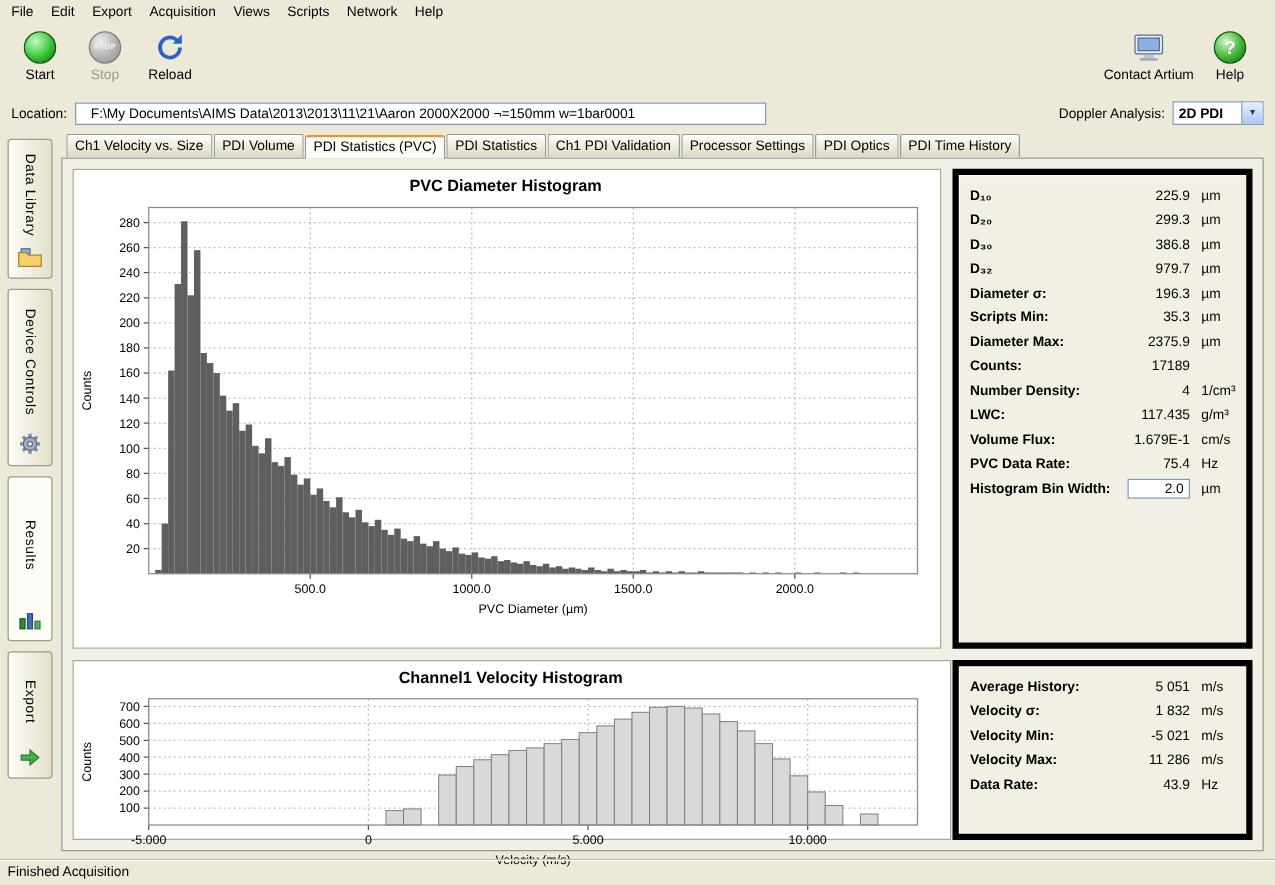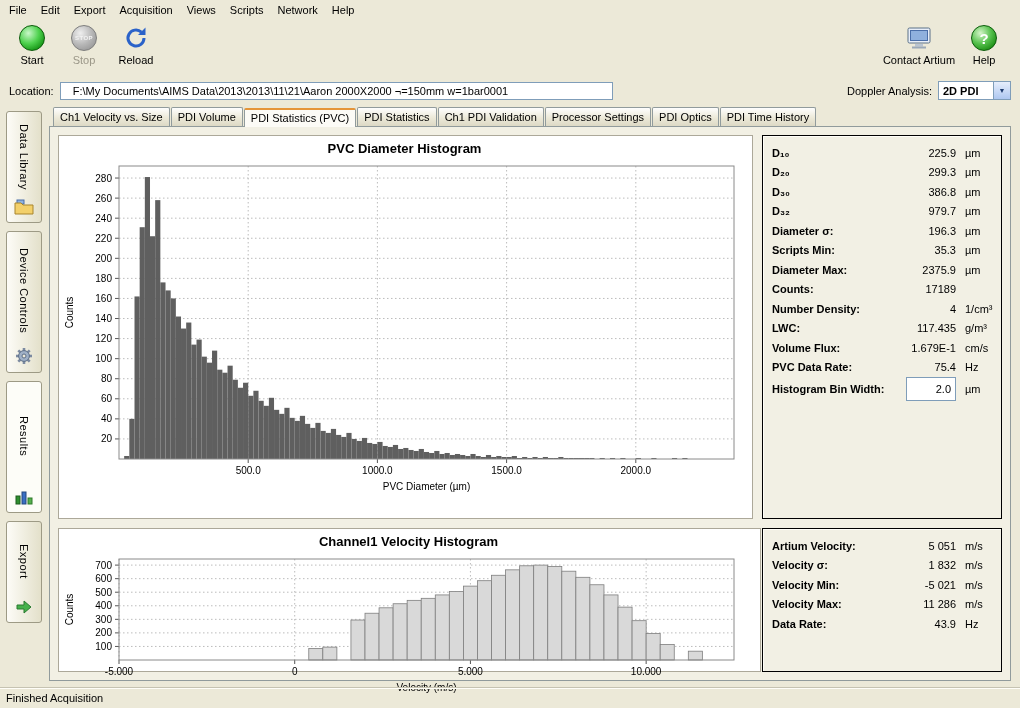--- a/index.html
+++ b/index.html
@@ -55,27 +55,27 @@
   .tabpage{flex:1;border:1px solid #919b9c;background:#f2f0e4;padding:8px;display:flex;flex-direction:column;gap:9px;min-height:0;}
 
   .row-upper{flex:1;display:flex;gap:9px;min-height:0;}
   .row-lower{height:144px;display:flex;gap:1px;}
 
   .chart-box{flex:1;background:#fff;border:1px solid #aca899;display:flex;flex-direction:column;padding:2px 4px 1px 2px;min-height:0;}
   .chart-title{text-align:center;font-size:13px;font-weight:bold;padding-top:3px;height:17px;}
   .chart-canvas{flex:1;min-height:0;}
   svg text{font-family:"Liberation Sans",sans-serif;fill:#000;}
 
-  .stats{width:240px;box-sizing:border-box;border:1px solid #000000;box-shadow:inset 1px 1px 0 #fffef8;
+  .stats{width:240px;box-sizing:border-box;border:5px solid #000000;box-shadow:inset 1px 1px 0 #fffef8;
          padding:7px 9px;background:#f2f0e4;}
   .srow{display:grid;grid-template-columns:1fr 62px 36px;align-items:center;height:19.5px;}
   .sl{font-weight:bold;white-space:nowrap;}
   .sv{text-align:right;}
   .su{padding-left:9px;}
-  .binw-input{width:50px;height:24px;border:1px solid #7f9db9;font:11px "Liberation Sans",sans-serif;
+  .binw-input{width:50px;height:16px;border:1px solid #7f9db9;font:11px "Liberation Sans",sans-serif;
               text-align:right;padding:0 4px;justify-self:end;box-sizing:border-box;background:#fff;}
 
   .statusbar{height:20px;border-top:1px solid #c6c3b2;box-shadow:inset 0 1px 0 #fffef8;
              display:flex;align-items:center;padding:0 6px;}
 </style>
 </head>
 <body>
 
 <div class="app">
 
@@ -501,21 +501,21 @@
                   <rect x="599.2" y="93.40939597315436" width="14.057142857142821" height="15.59060402684564" fill="#d9d9d9" stroke="#7e7e7e" stroke-width="0.8"></rect>
                   <rect x="627.3142857142858" y="100.18791946308725" width="14.057142857142821" height="8.812080536912745" fill="#d9d9d9" stroke="#7e7e7e" stroke-width="0.8"></rect>
                   <rect x="58" y="8" width="615" height="101" fill="none" stroke="#8a8a8a"></rect>
                   <text x="365.5" y="140" text-anchor="middle" font-size="10">Velocity (m/s)</text>
                   <text x="12" y="58.5" text-anchor="middle" font-size="10" transform="rotate(-90 12 58.5)">Counts</text>
                 </svg></div>
           </div>
 
           <div class="stats">
             <div class="srow">
-                <span class="sl">Artium Velocity:</span>
+                <span class="sl">Average History:</span>
                 <span class="sv">5 051</span>
                 <span class="su">m/s</span>
               </div>
             <div class="srow">
                 <span class="sl">Velocity σ:</span>
                 <span class="sv">1 832</span>
                 <span class="su">m/s</span>
               </div>
             <div class="srow">
                 <span class="sl">Velocity Min:</span>

